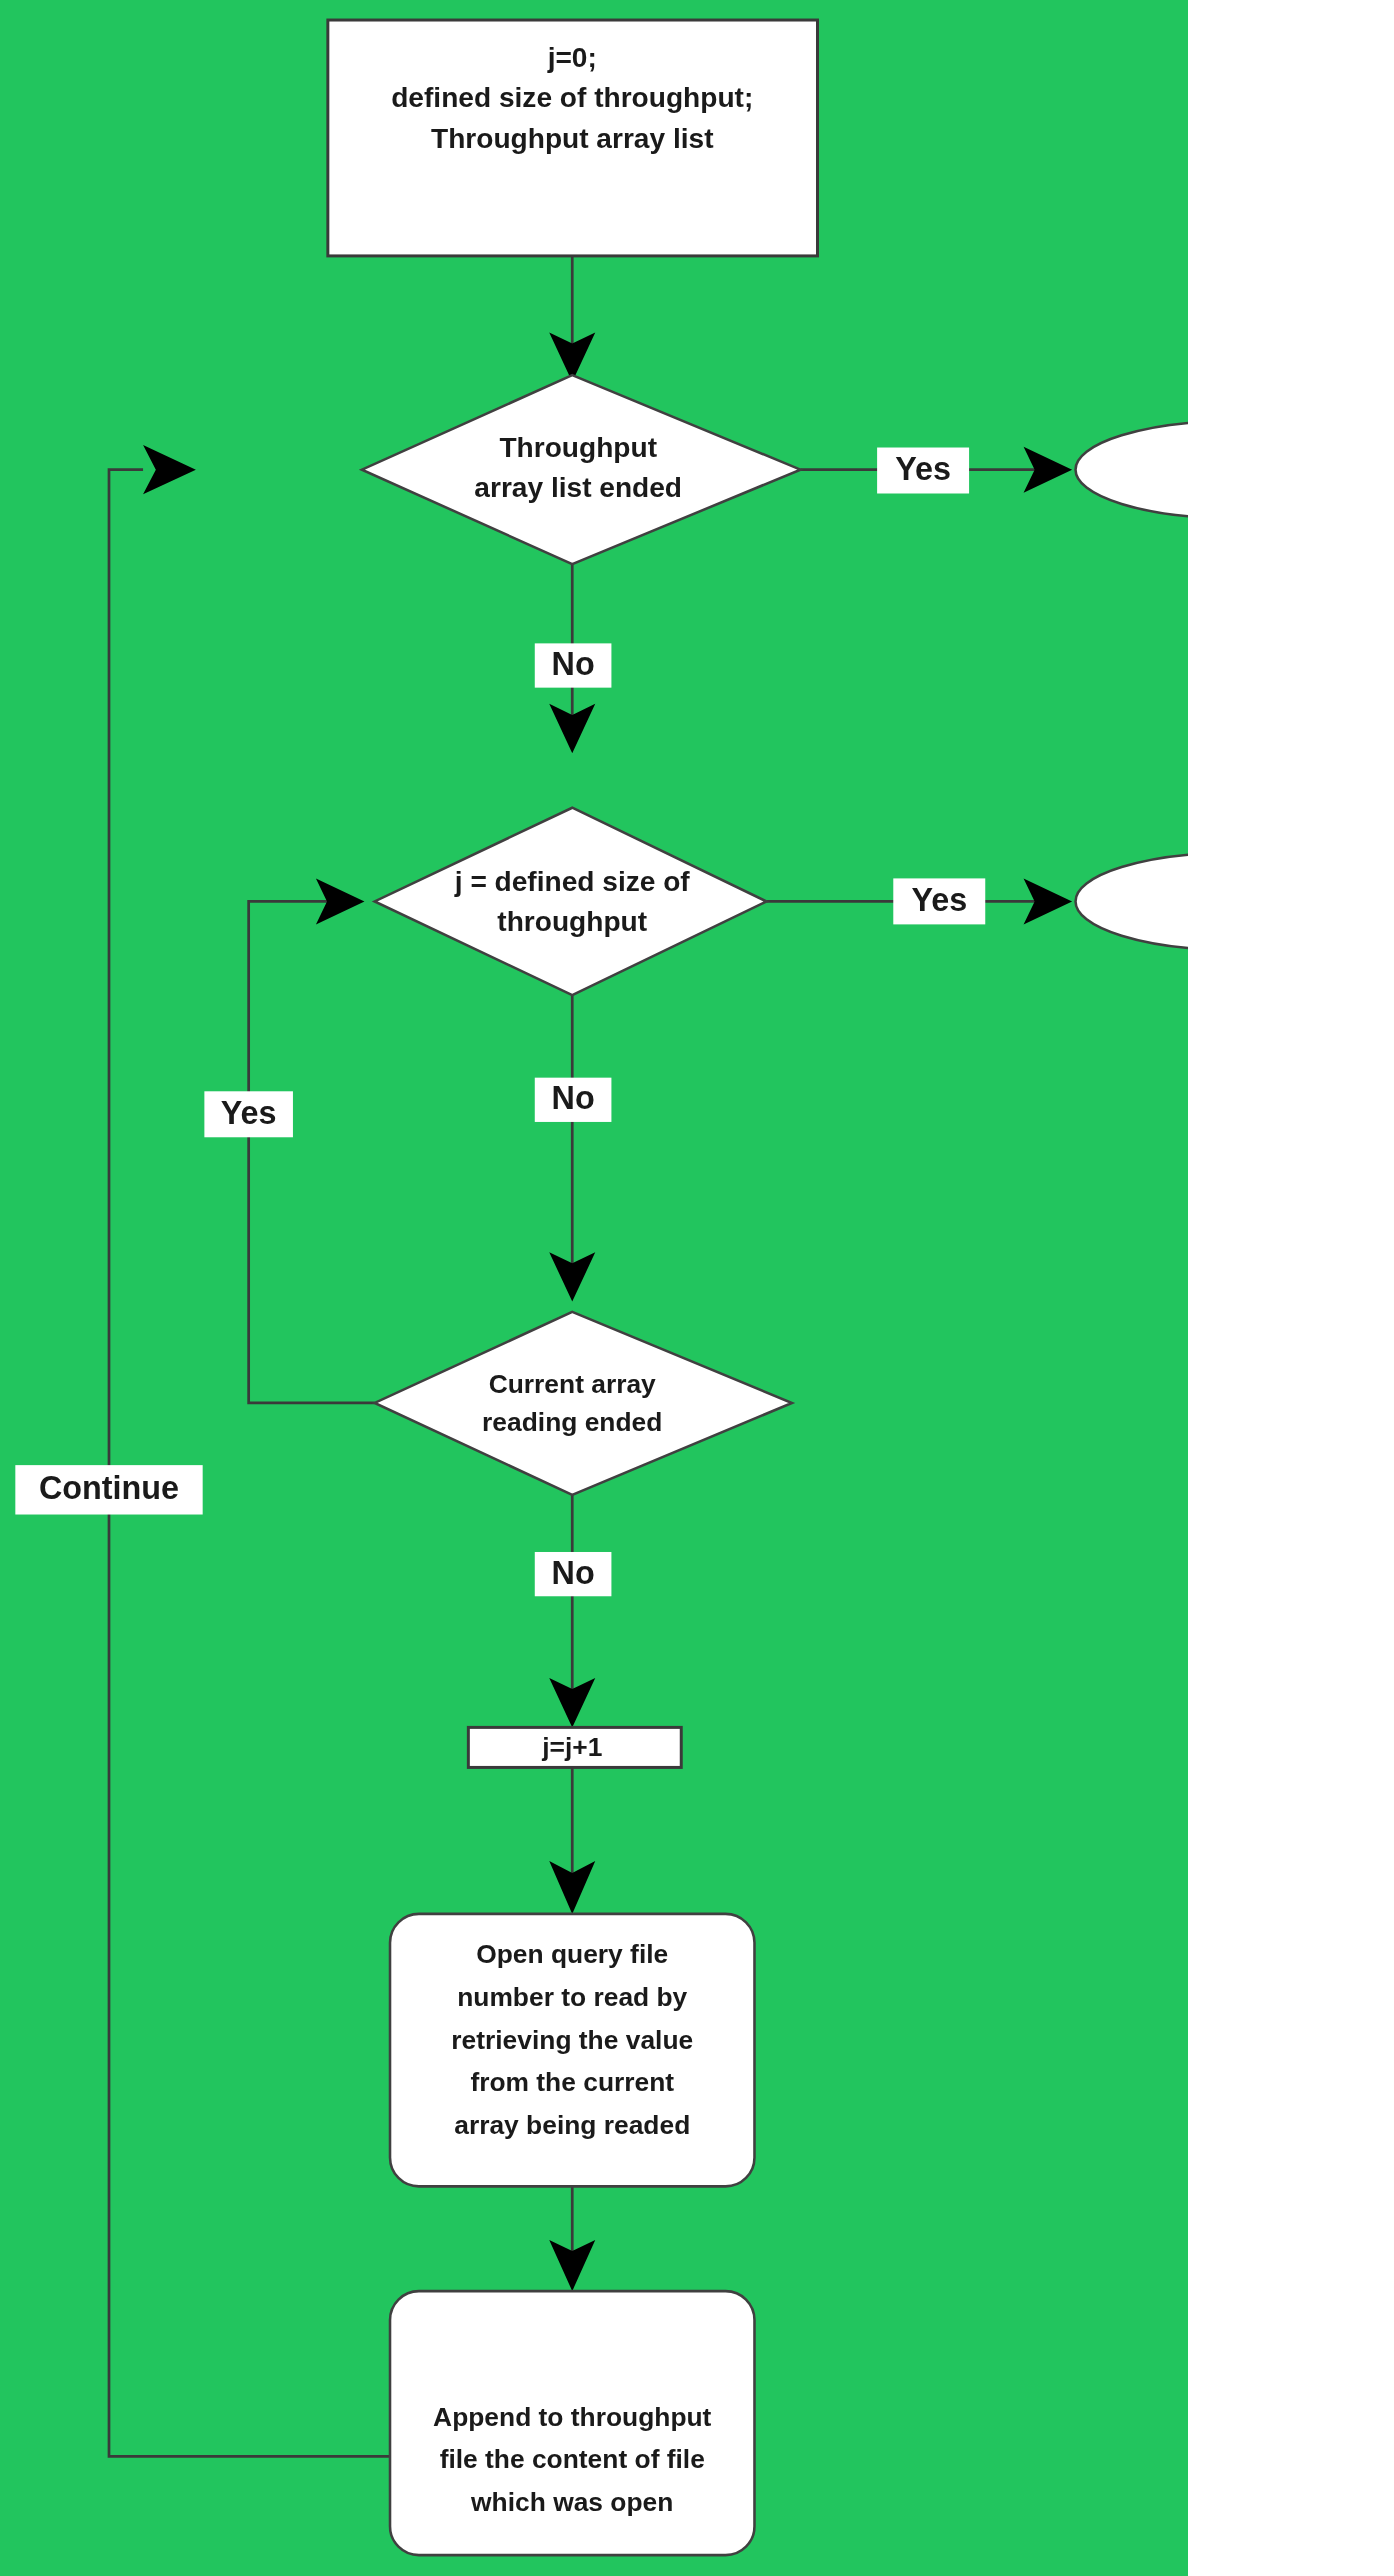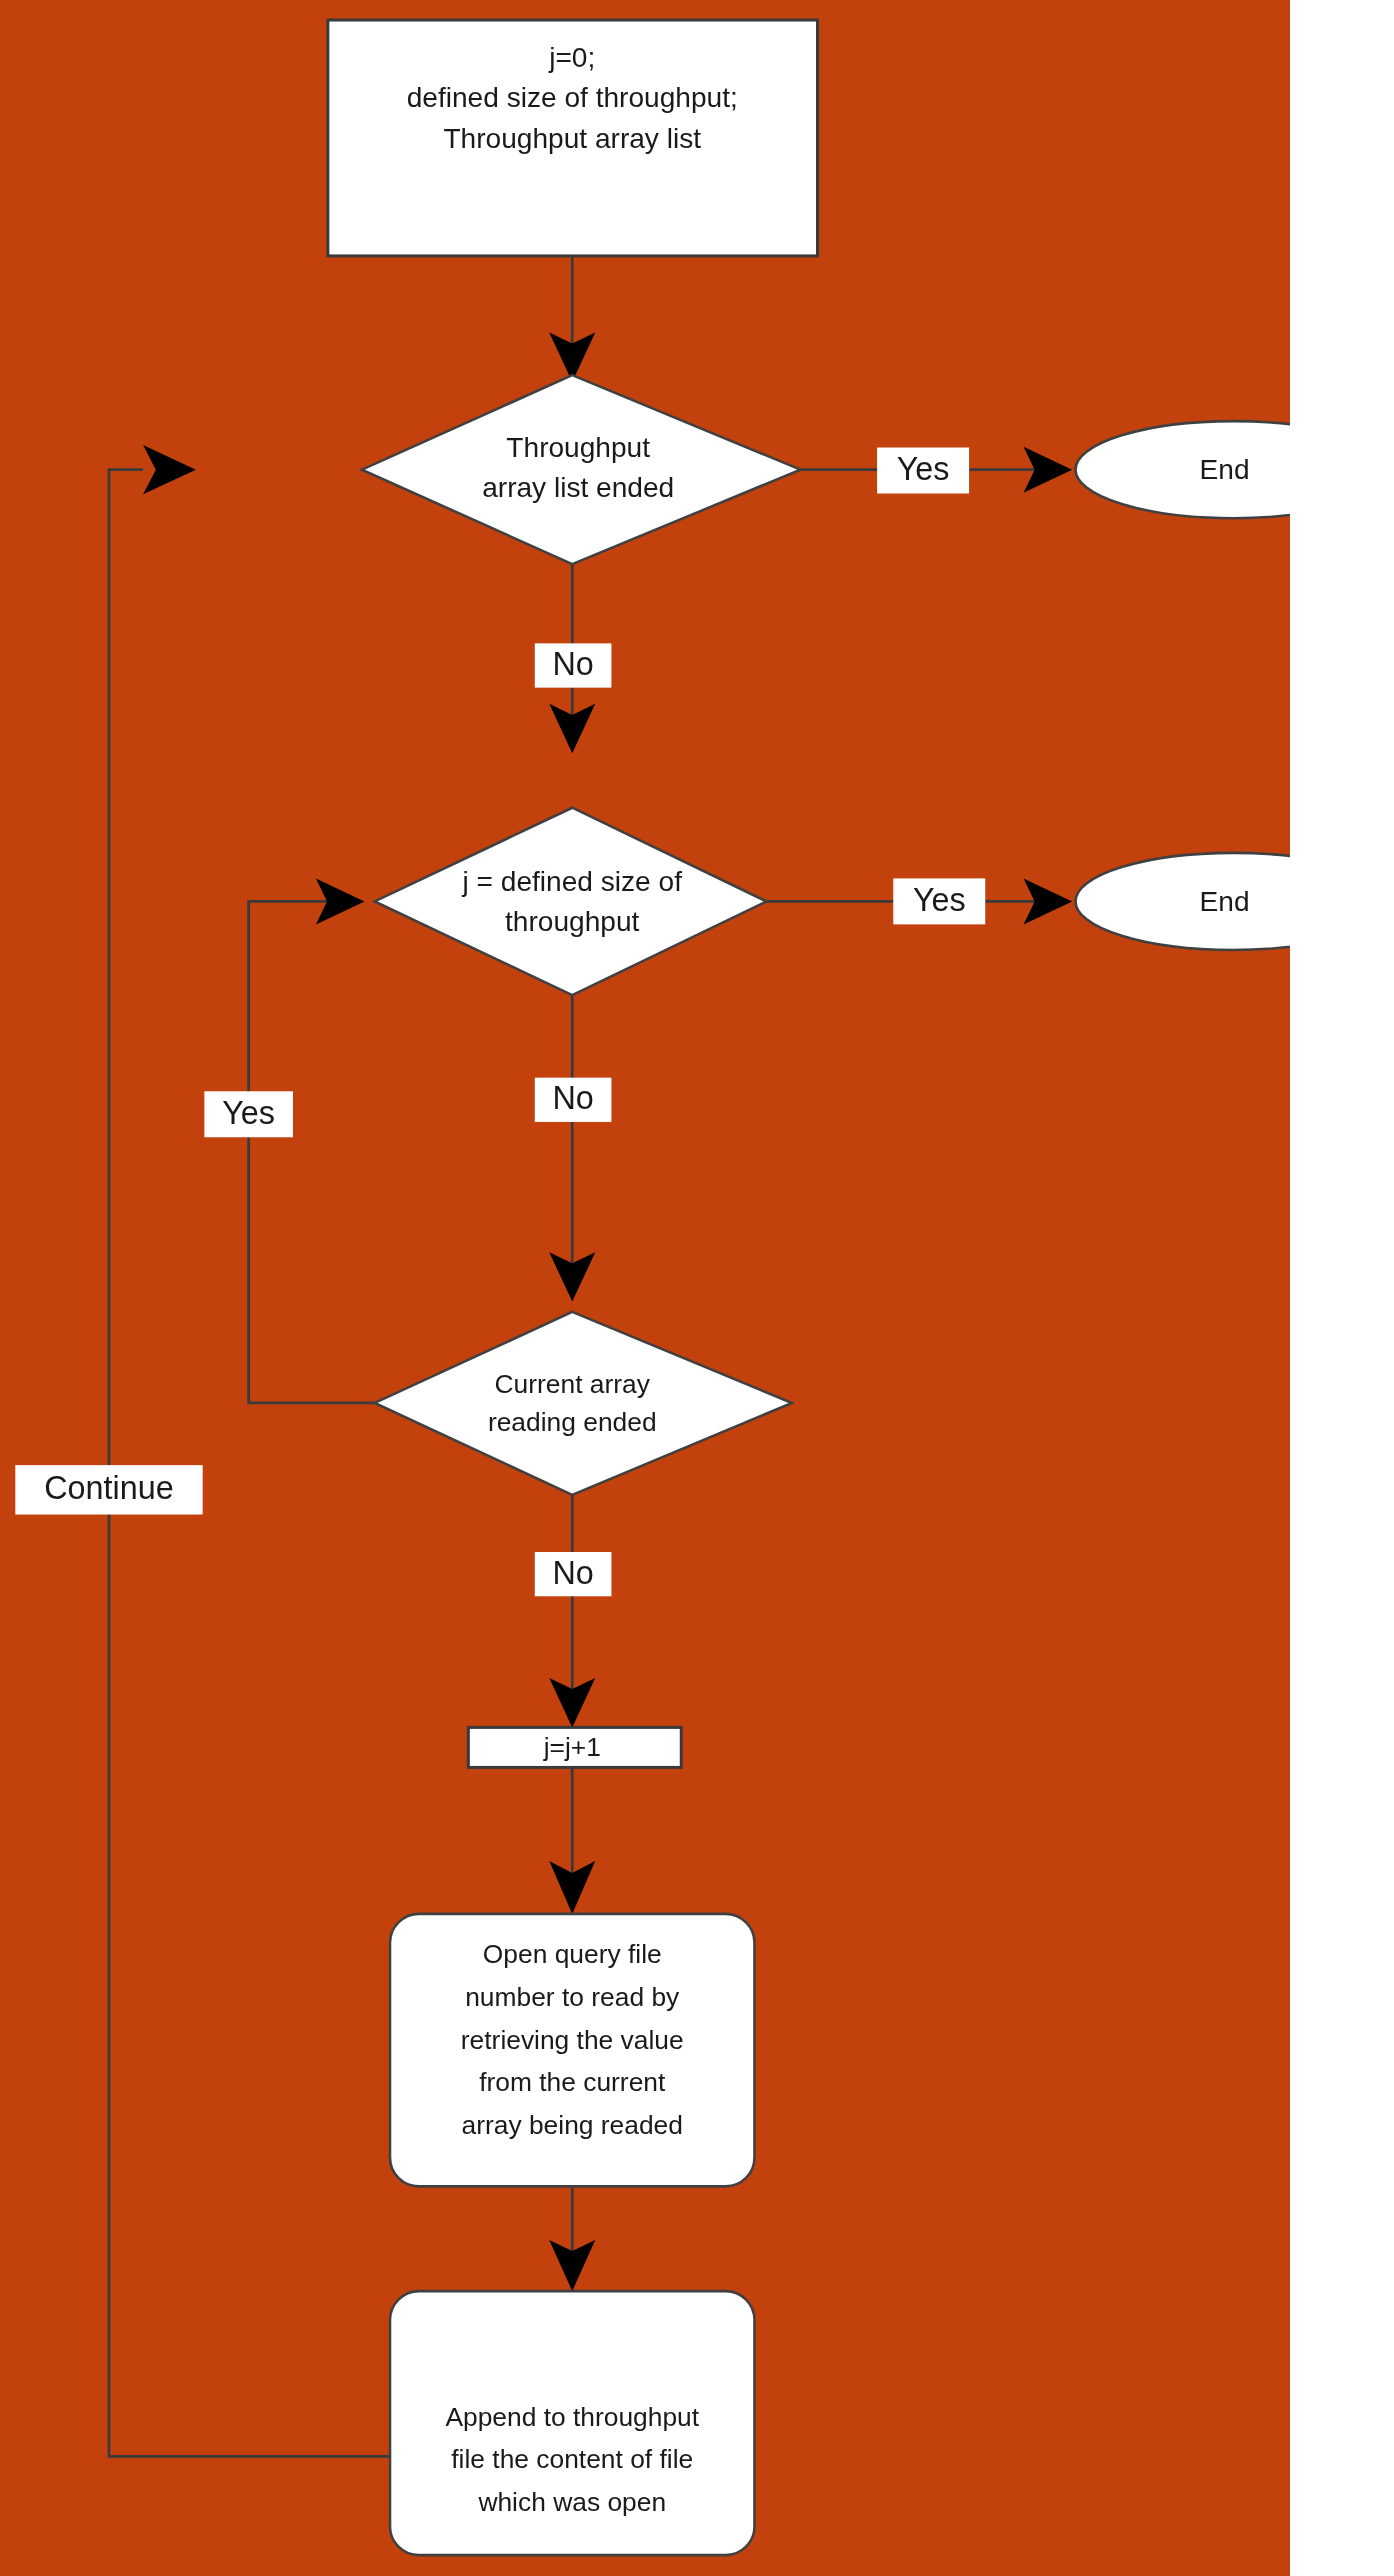--- a/index.html
+++ b/index.html
@@ -5,24 +5,25 @@
   html, body {
     margin: 0;
     padding: 0;
     background: #ffffff;
   }
   body {
     font-family: "Liberation Sans", sans-serif;
   }
   #flowchart-root {
     position: relative;
-    width: 1290px;
+    width: 1188px;
     height: 2576px;
-    background: #c2410c;
+    background: #22c55e;
     overflow: hidden;
+    font-weight: bold;
   }
   svg.fc {
     display: block;
     width: 1394px;
     height: 2576px;
   }
   .shape {
     fill: #ffffff;
     stroke: #404040;
     stroke-width: 3;

